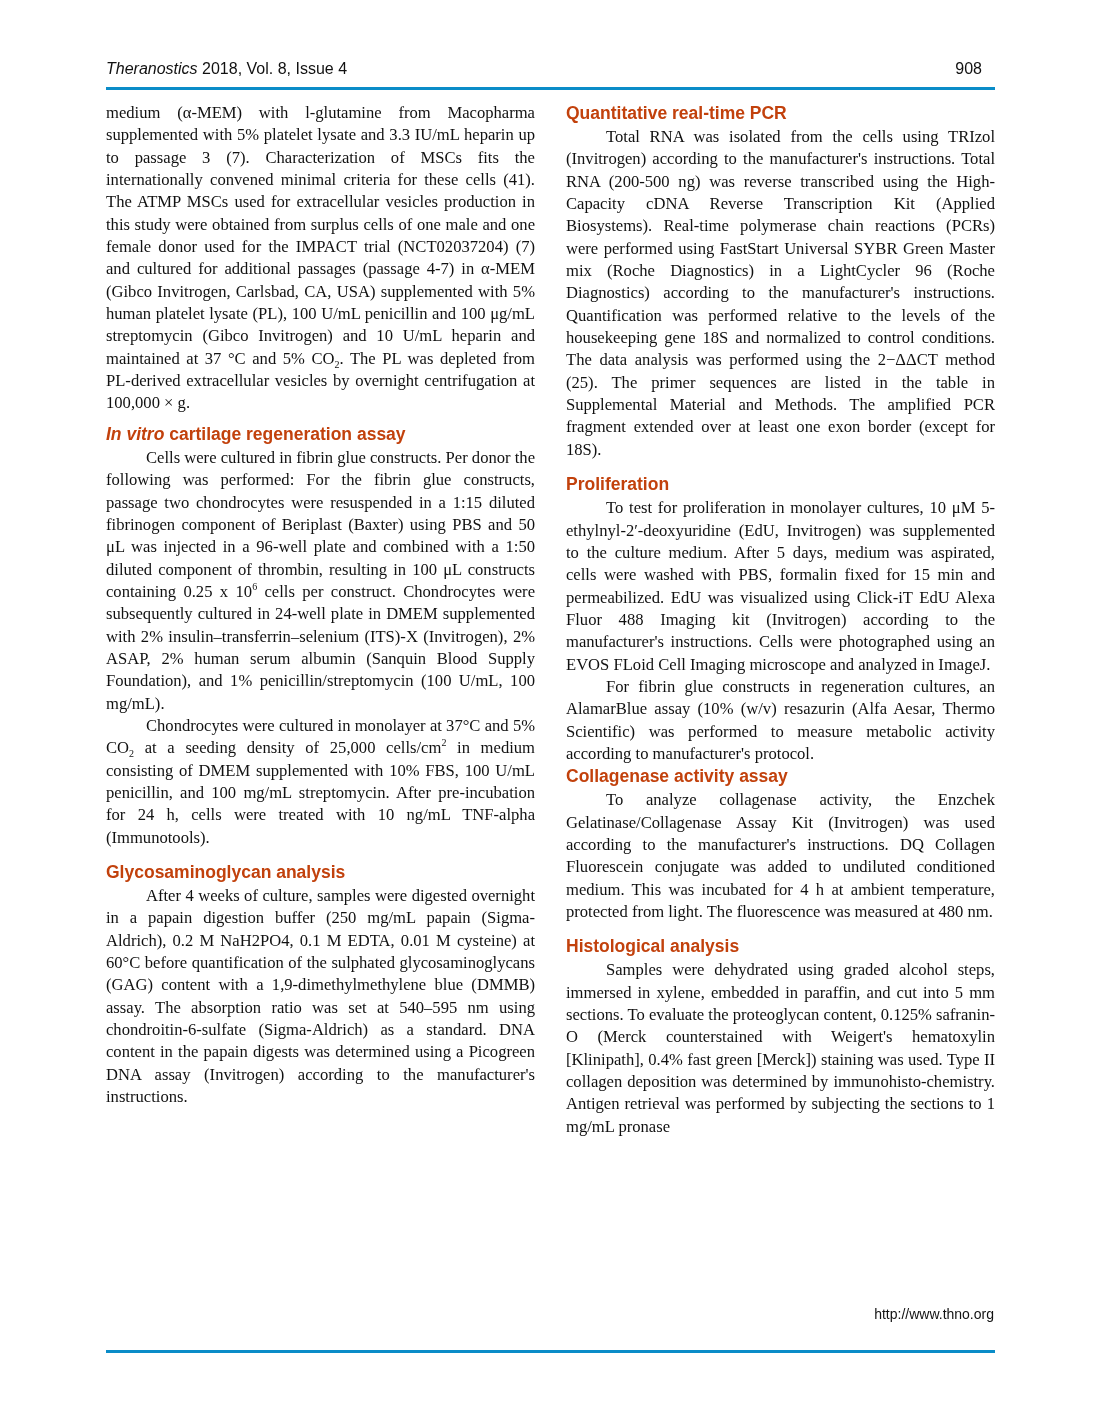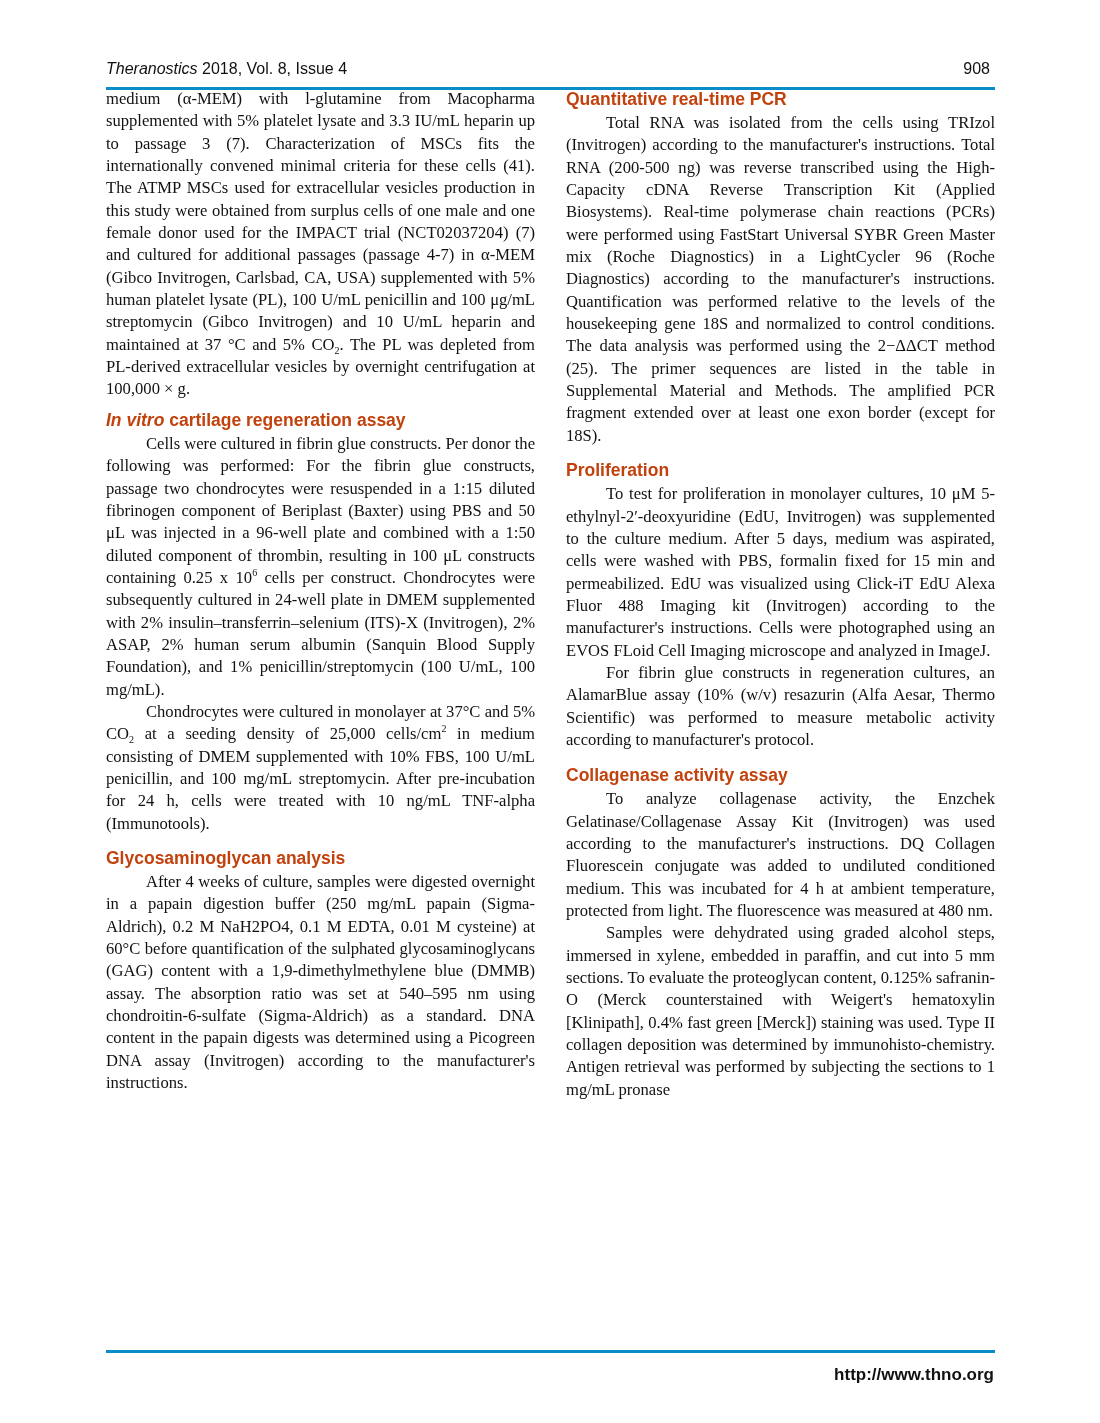--- a/index.html
+++ b/index.html
@@ -2,27 +2,27 @@
 <html><head>
 <meta charset="utf-8">
 <style>
   html, body { margin: 0; padding: 0; background: #ffffff; }
   body { width: 1100px; height: 1423px; position: relative; overflow: hidden; color: #111; }
   .page { position: absolute; left: 0; top: 0; width: 1100px; height: 1307px; }
   .header { position: absolute; left: 106px; top: 56px; width: 888px; height: 28px;
             font-family: "Liberation Sans", sans-serif; font-size: 16px; color: #111; }
   .header .journal { position: absolute; left: 0; top: 4px; }
   .header .journal i { font-style: italic; }
-  .header .pageno { position: absolute; right: 4px; top: 4px; }
+  .header .pageno { position: absolute; right: 12px; top: 4px; }
   .rule { position: absolute; left: 106px; width: 889px; height: 3px; background: #0a8cc8; }
   .rule.top { top: 87px; }
   .rule.bottom { top: 1350px; }
-  .footer-url { position: absolute; right: 106px; top: 1365px;
-                font-family: "Liberation Sans", sans-serif; font-size: 17px; color: #111; font-weight: bold; }
-  .col { position: absolute; top: 88px; width: 429px;
+  .footer-url { position: absolute; right: 106px; top: 1306px;
+                font-family: "Liberation Sans", sans-serif; font-size: 14px; color: #111; }
+  .col { position: absolute; top: 102px; width: 429px;
          font-family: "Liberation Serif", serif; font-size: 16.6px; line-height: 22.35px; }
   .col.left { left: 106px; }
   .col.right { left: 566px; }
   .col p { margin: 0; text-align: justify; }
   .col p.indent { text-indent: 40px; }
   .col h3 { margin: 8px 0 2px 0; font-family: "Liberation Sans", sans-serif; font-weight: bold;
             font-size: 17.5px; line-height: 22px; color: #c2410c; }
   .col h3:first-child { margin-top: 0; }
   .col h3 i { font-style: italic; }
   sub, sup { font-size: 10px; line-height: 0; }
@@ -51,21 +51,22 @@
   </div>
 
   <div class="col right">
     <h3>Quantitative real-time PCR</h3>
     <p class="indent">Total RNA was isolated from the cells using TRIzol (Invitrogen) according to the manufacturer's instructions. Total RNA (200-500 ng) was reverse transcribed using the High-Capacity cDNA Reverse Transcription Kit (Applied Biosystems). Real-time polymerase chain reactions (PCRs) were performed using FastStart Universal SYBR Green Master mix (Roche Diagnostics) in a LightCycler 96 (Roche Diagnostics) according to the manufacturer's instructions. Quantification was performed relative to the levels of the housekeeping gene 18S and normalized to control conditions. The data analysis was performed using the 2−ΔΔCT method (25). The primer sequences are listed in the table in Supplemental Material and Methods. The amplified PCR fragment extended over at least one exon border (except for 18S).</p>
 
     <h3 style="margin-top:12px;">Proliferation</h3>
     <p class="indent">To test for proliferation in monolayer cultures, 10 μM 5-ethylnyl-2′-deoxyuridine (EdU, Invitrogen) was supplemented to the culture medium. After 5 days, medium was aspirated, cells were washed with PBS, formalin fixed for 15 min and permeabilized. EdU was visualized using Click-iT EdU Alexa Fluor 488 Imaging kit (Invitrogen) according to the manufacturer's instructions. Cells were photographed using an EVOS FLoid Cell Imaging microscope and analyzed in ImageJ.</p>
     <p class="indent">For fibrin glue constructs in regeneration cultures, an AlamarBlue assay (10% (w/v) resazurin (Alfa Aesar, Thermo Scientific) was performed to measure metabolic activity according to manufacturer's protocol.</p>
 
-    <h3 style="margin-top:13px;">Collagenase activity assay</h3>
+    <h3 style="margin-top:0;">Collagenase activity assay</h3>
     <p class="indent">To analyze collagenase activity, the Enzchek Gelatinase/Collagenase Assay Kit (Invitrogen) was used according to the manufacturer's instructions. DQ Collagen Fluorescein conjugate was added to undiluted conditioned medium. This was incubated for 4 h at ambient temperature, protected from light. The fluorescence was measured at 480 nm.</p>
 
+    <h3 style="margin-top:12px;">Histological analysis</h3>
     <p class="indent">Samples were dehydrated using graded alcohol steps, immersed in xylene, embedded in paraffin, and cut into 5 mm sections. To evaluate the proteoglycan content, 0.125% safranin-O (Merck counterstained with Weigert's hematoxylin [Klinipath], 0.4% fast green [Merck]) staining was used. Type II collagen deposition was determined by immunohisto-chemistry. Antigen retrieval was performed by subjecting the sections to 1 mg/mL pronase</p>
   </div>
 
   <div class="rule bottom"></div>
   <div class="footer-url">http://www.thno.org</div>
 </div>
 
 </body></html>

